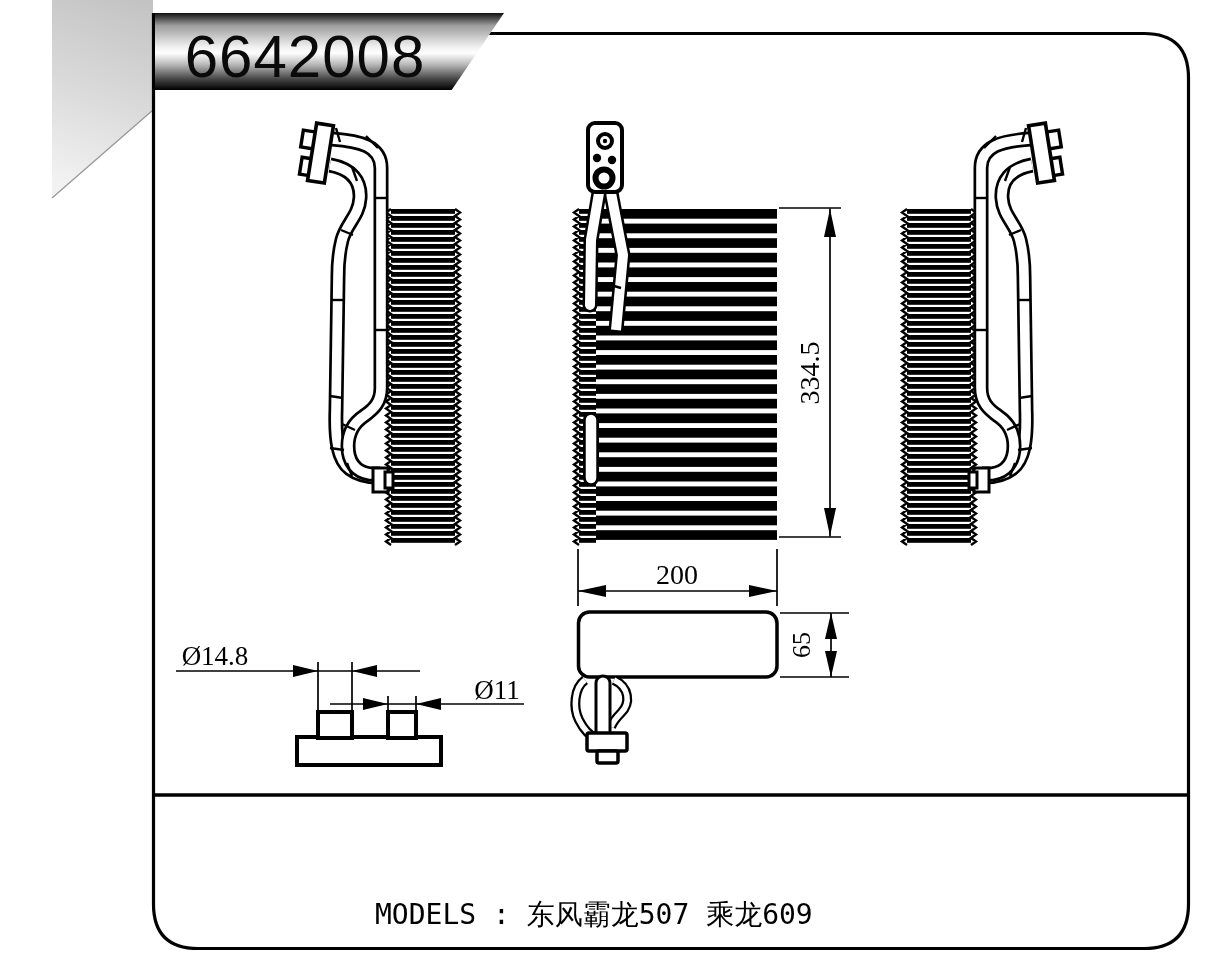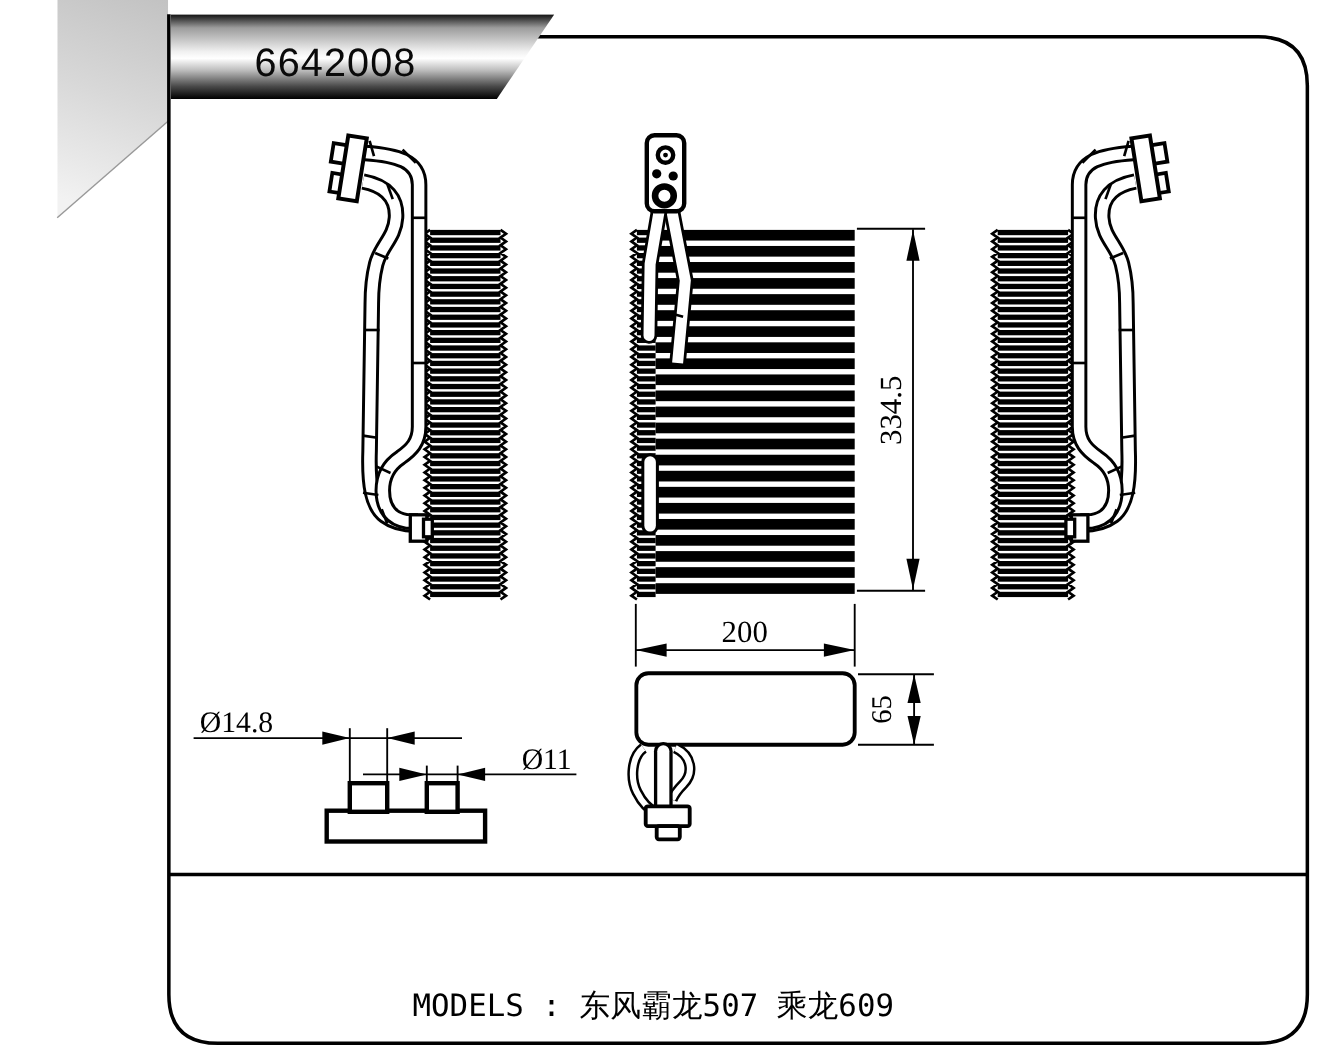--- a/index.html
+++ b/index.html
@@ -15,21 +15,21 @@
   .drawing-svg{position:absolute;left:0;top:0;width:1219px;height:964px;}
   .part-banner{
     position:absolute;left:155px;top:13px;width:349px;height:77px;
     background:linear-gradient(180deg,#111 0%,#9c9c9c 16%,#f0f0f0 44%,#ffffff 52%,#bdbdbd 66%,#4a4a4a 85%,#000 100%);
     clip-path:polygon(0 0,100% 0,85% 100%,0 100%);
     z-index:3;
   }
   .part-banner-text{
     position:absolute;left:0;top:0;width:300px;height:87px;
     display:flex;align-items:center;justify-content:center;
-    font-size:36px;font-weight:400;letter-spacing:1px;color:#0a0a0a;
+    font-size:60px;font-weight:400;letter-spacing:1px;color:#0a0a0a;
     font-family:"Liberation Sans",sans-serif;
   }
   .info-panel{
     position:absolute;left:375px;top:812px;z-index:2;
     font-family:"DejaVu Sans Mono",monospace;
     font-size:28px;color:#000;line-height:41px;white-space:pre;
   }
   svg text.dim{
     font-family:"Liberation Serif",serif;
     fill:#000;

